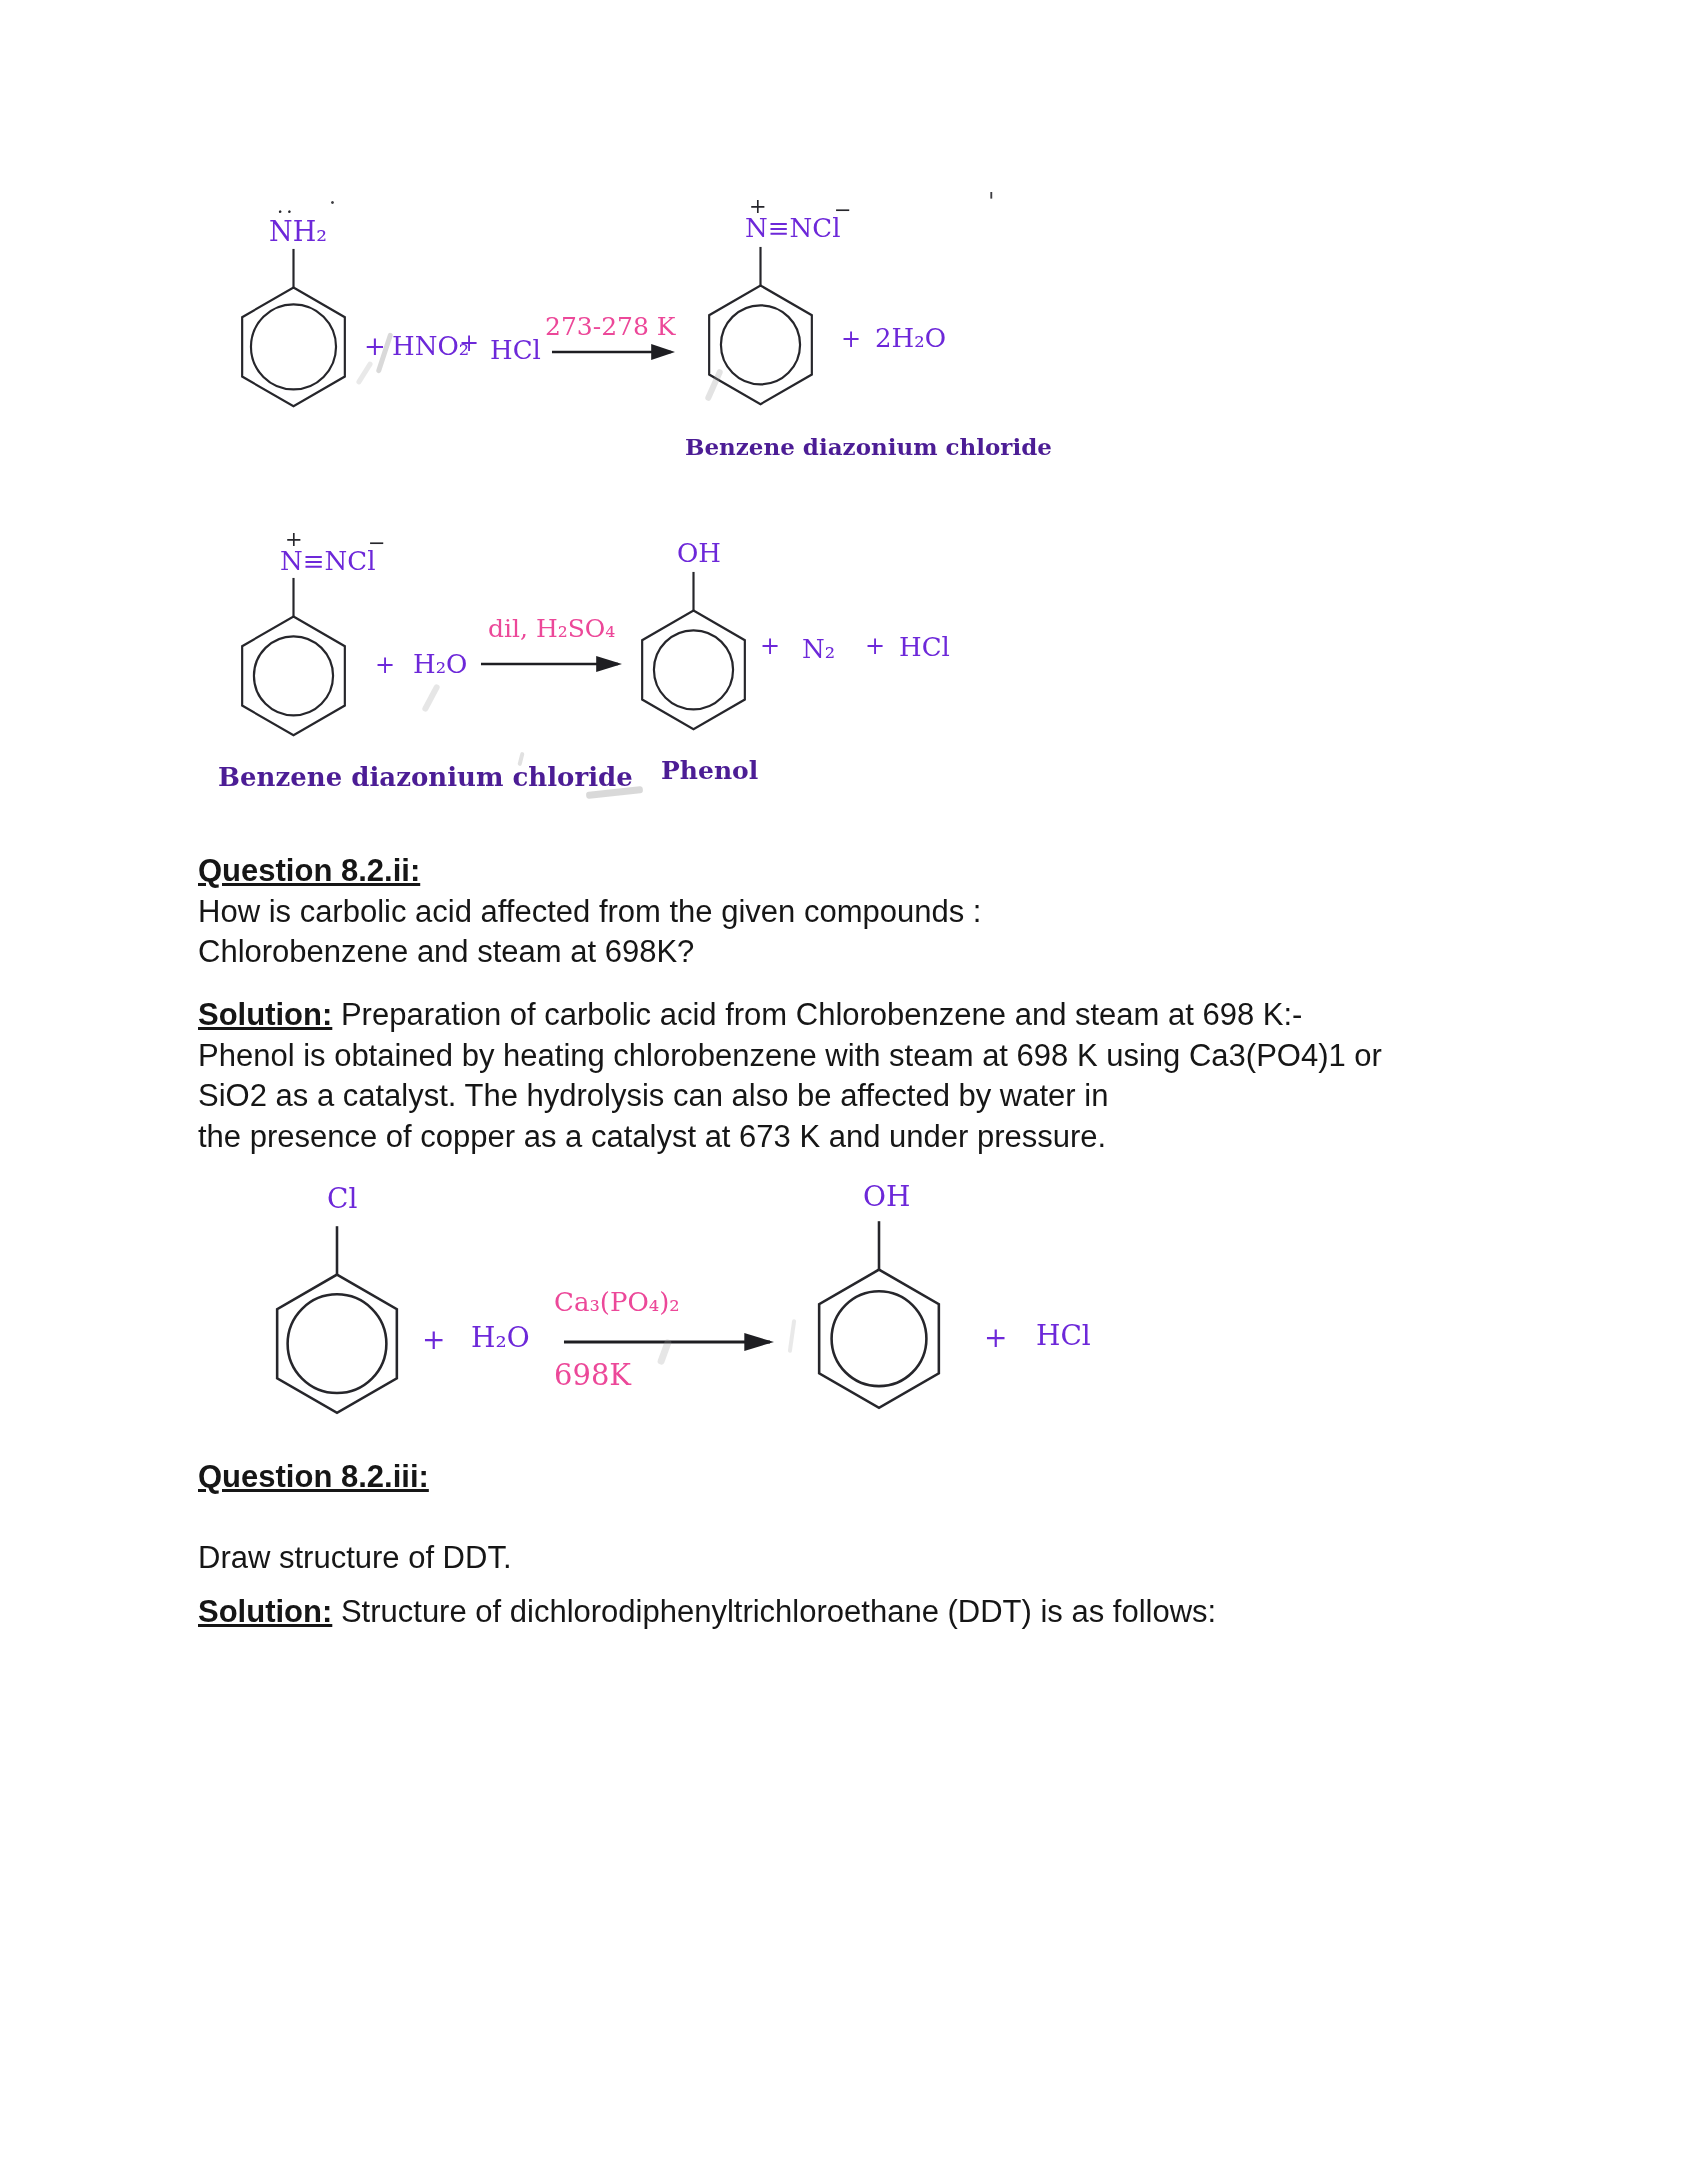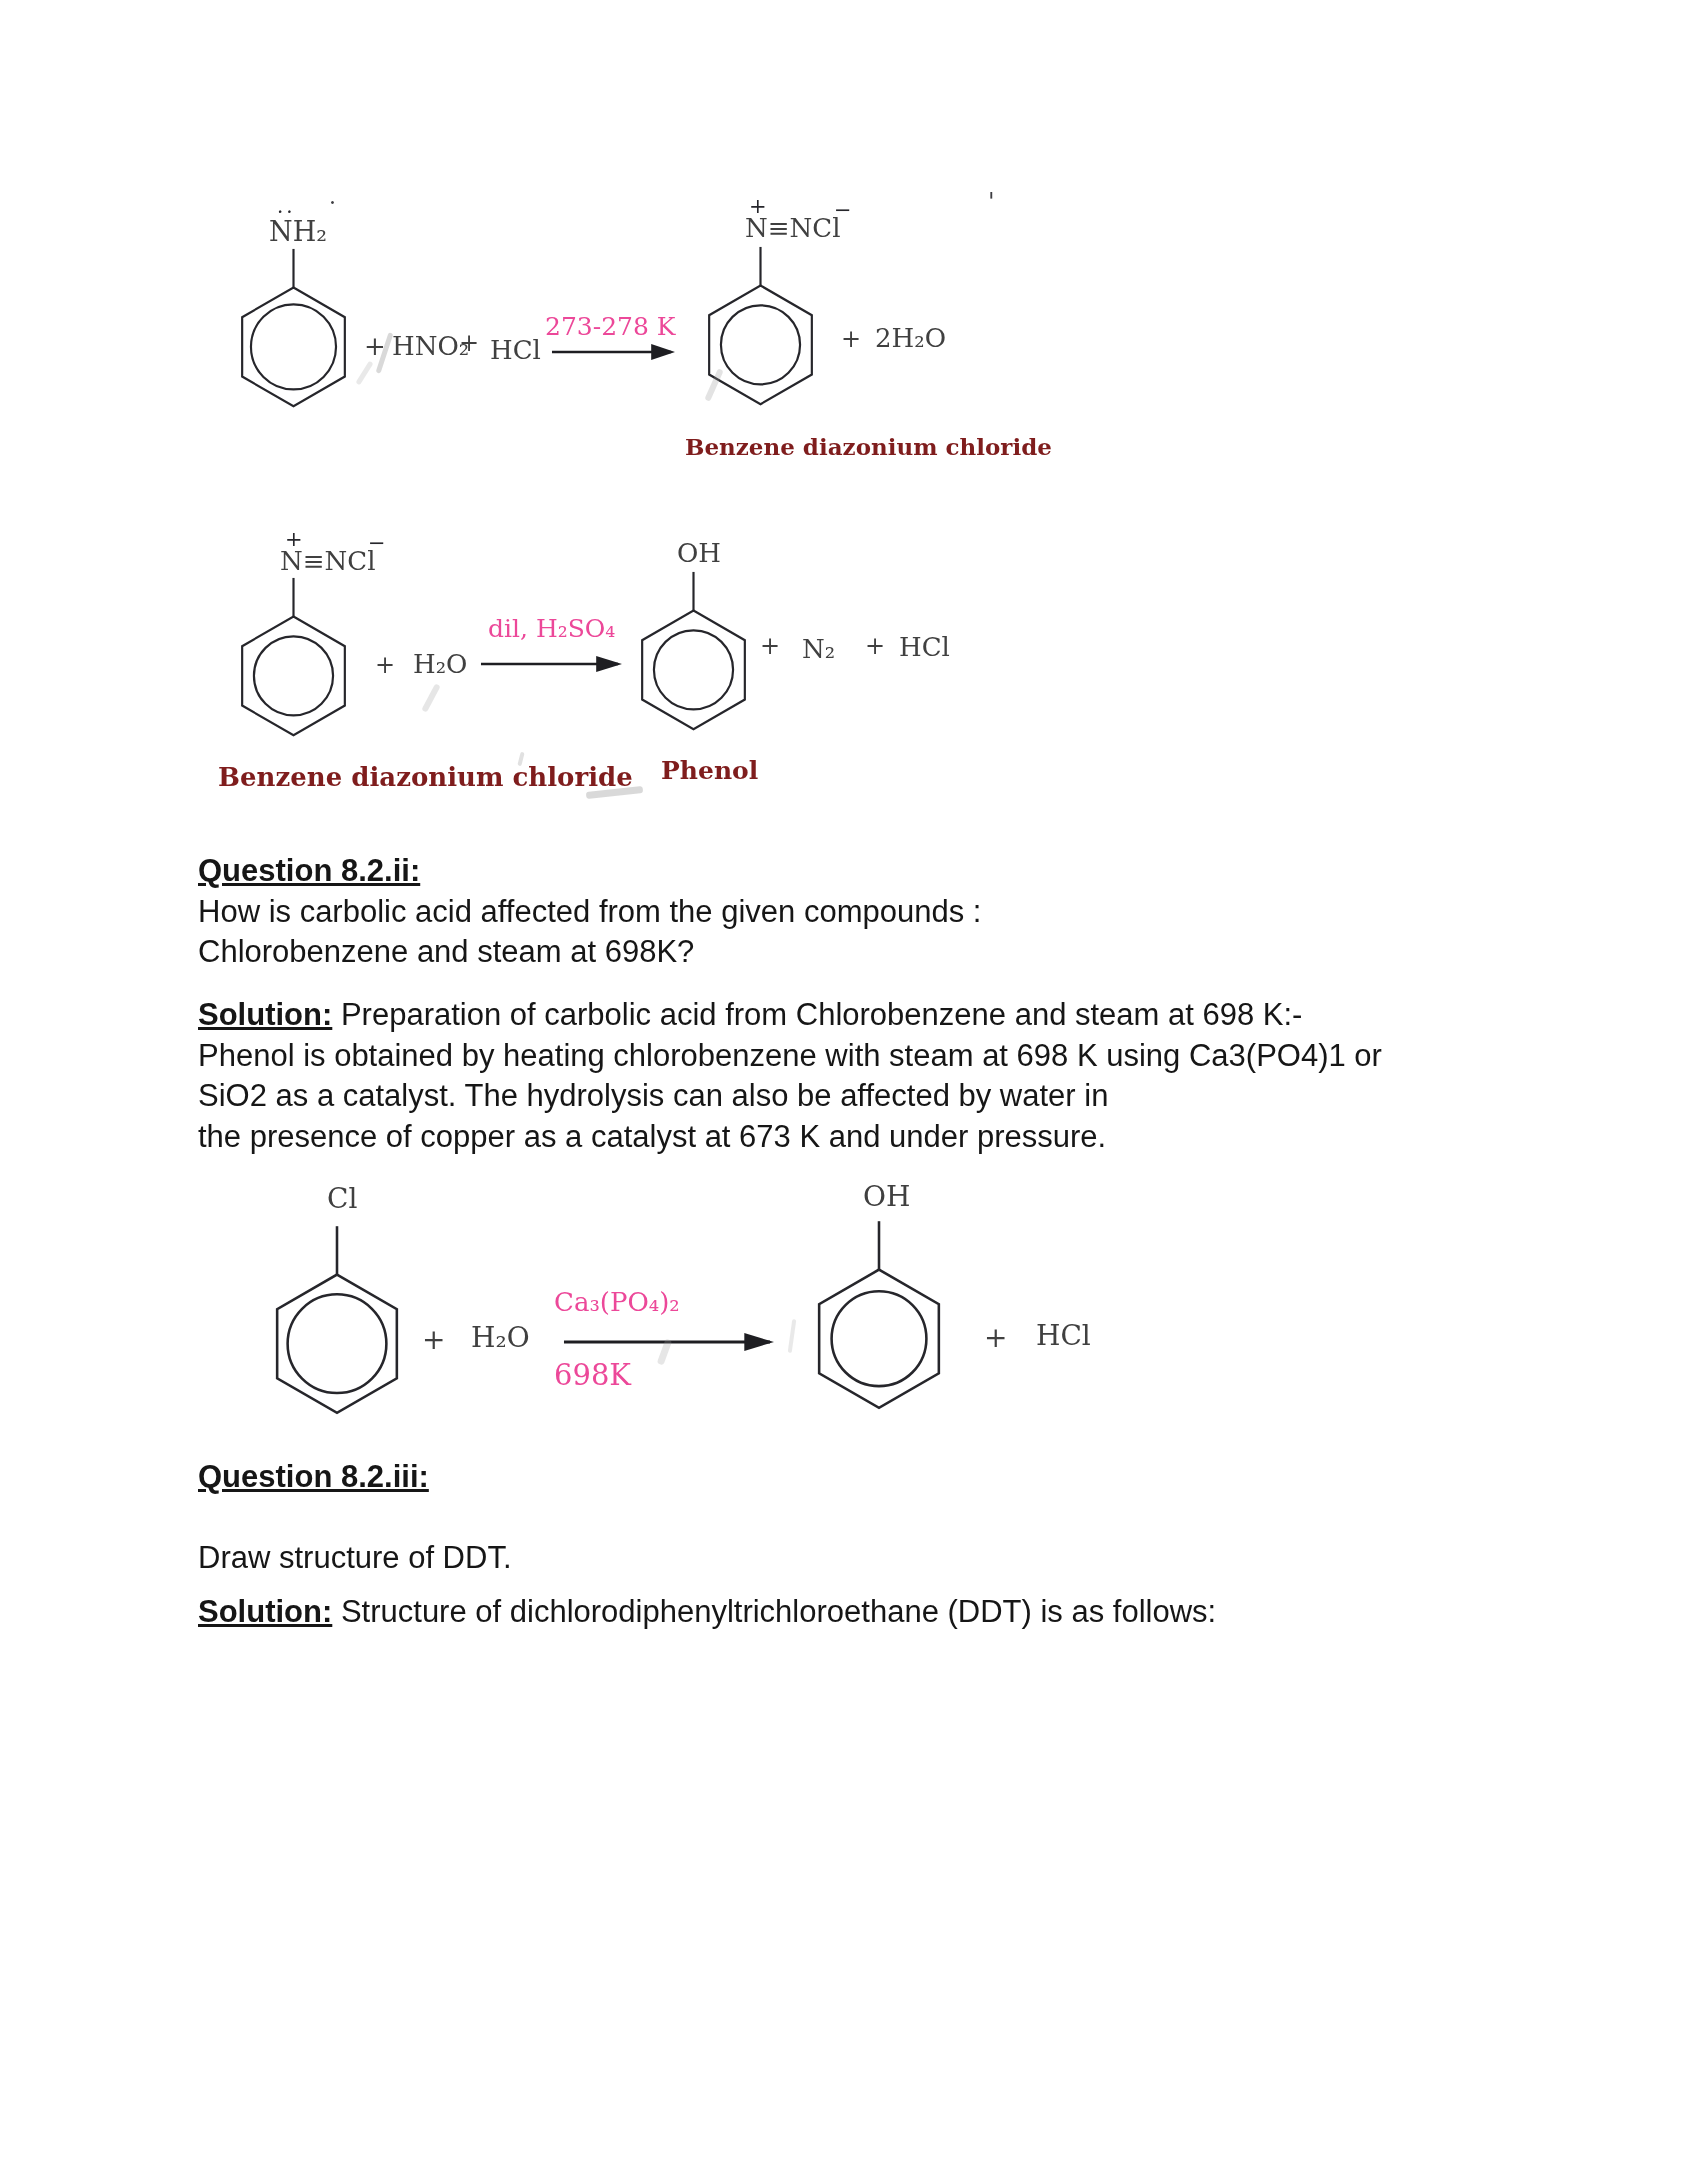--- a/index.html
+++ b/index.html
@@ -8,27 +8,27 @@
     width:1683px;height:2178px;
     background:#ffffff;
     font-family:"Liberation Sans", sans-serif;
     color:#1b1b1b;
     overflow:hidden;
   }
   .abs{position:absolute;white-space:pre;}
   
   .chem{
     font-family:"DejaVu Serif","Liberation Serif",serif;
-    color:#404040;
+    color:#6d28d9;
   }
   .chem-sm{font-size:26px;}
   .chem-lg{font-size:28px;}
   .caption{
     font-family:"DejaVu Serif","Liberation Serif",serif;
-    font-weight:600;color:#7f1d1d;
+    font-weight:600;color:#4c1d95;
   }
   .charge{
     font-family:"DejaVu Serif","Liberation Serif",serif;
     font-size:21px;color:#26262b;
   }
   
   .body-line{font-size:31px;line-height:40px;color:#161616;}
   .hd{font-weight:bold;text-decoration:underline;}
   .ring{position:absolute;}
   .ring polygon,.ring circle,.ring line{

